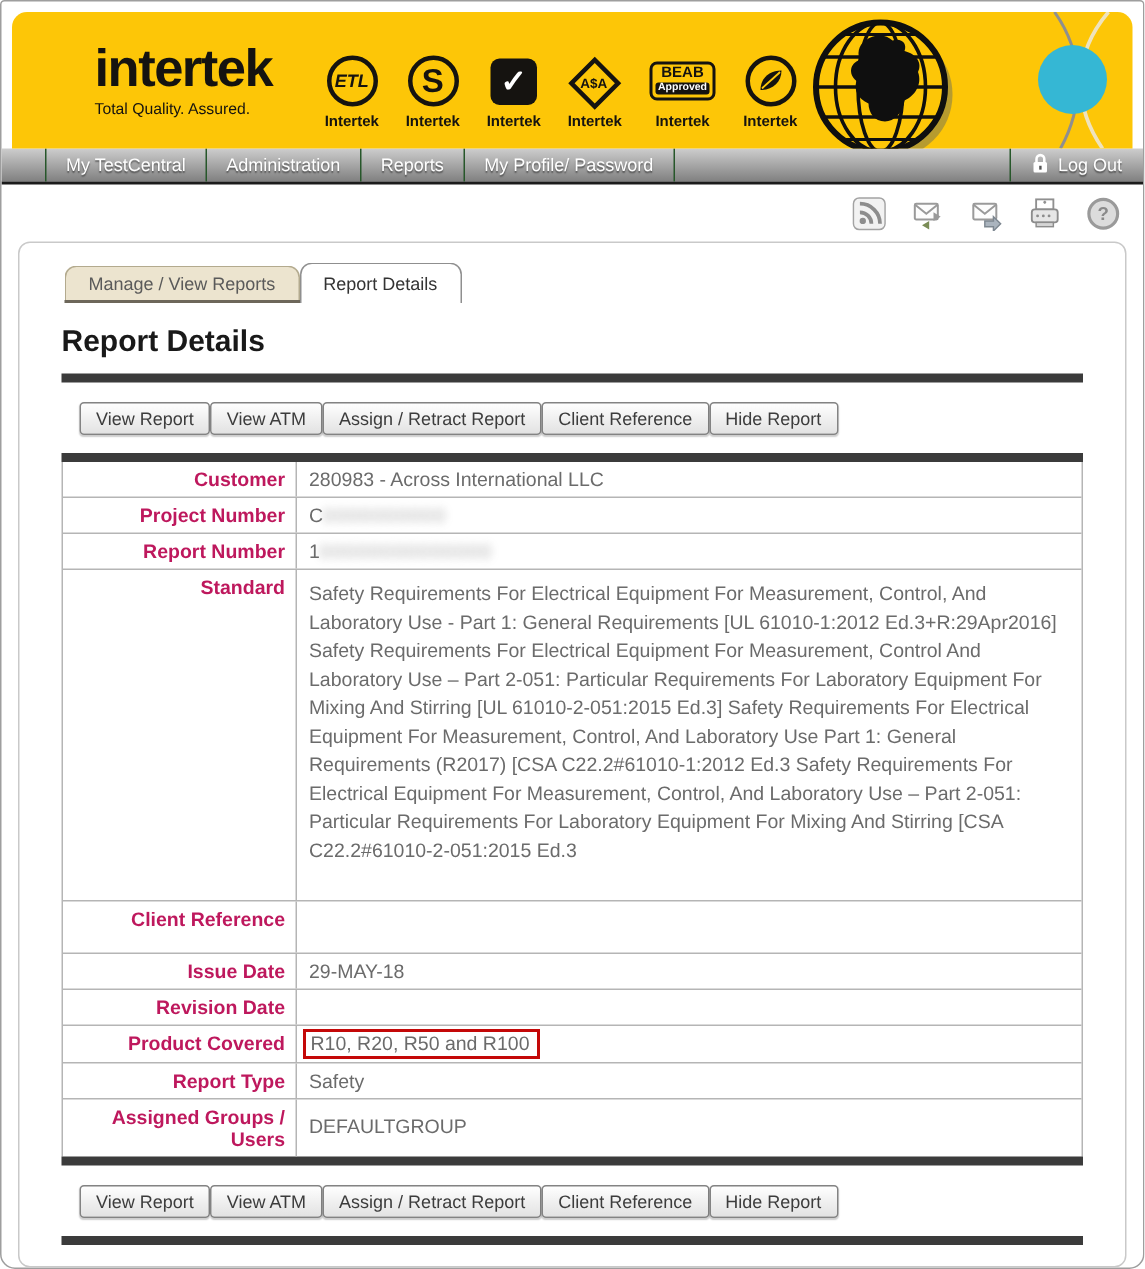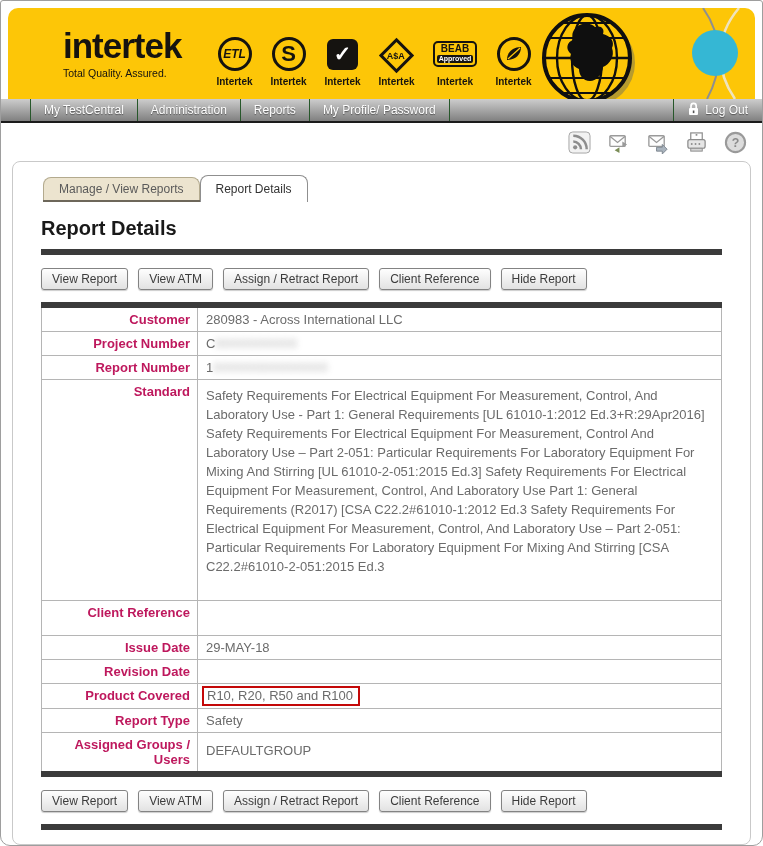--- a/index.html
+++ b/index.html
@@ -92,21 +92,21 @@
   }
   .tab-inactive { background:#ece4cf; color:#5a5a5a; }
   .tab-active {
     background:#fff; border-color:#8f8f8f; color:#333;
     margin-bottom:-2px; padding-top:6px; padding-bottom:6px;
   }
 
   .page-title { font-size:20px; font-weight:bold; color:#191919; margin:15px 0 9px 0; }
   .bar { height:6px; background:#3b3b3b; }
 
-  .btn-row { display:flex; gap:10px; margin:13px 0 12px 0; }
+  .btn-row { display:flex; margin:13px 0 12px 12px; }
   .btn {
     border:1px solid #838383; border-radius:3px;
     background:linear-gradient(#fefefe,#e2e2e2);
     padding:3px 10px; font-size:12px; color:#3c3c3c; cursor:pointer;
     box-shadow:0 1px 1px rgba(0,0,0,.2);
     font-family:"Liberation Sans", sans-serif;
   }
 
   .dtable { border-left:1px solid #b5b5b5; border-right:1px solid #b5b5b5; }
   .trow { display:flex; }

